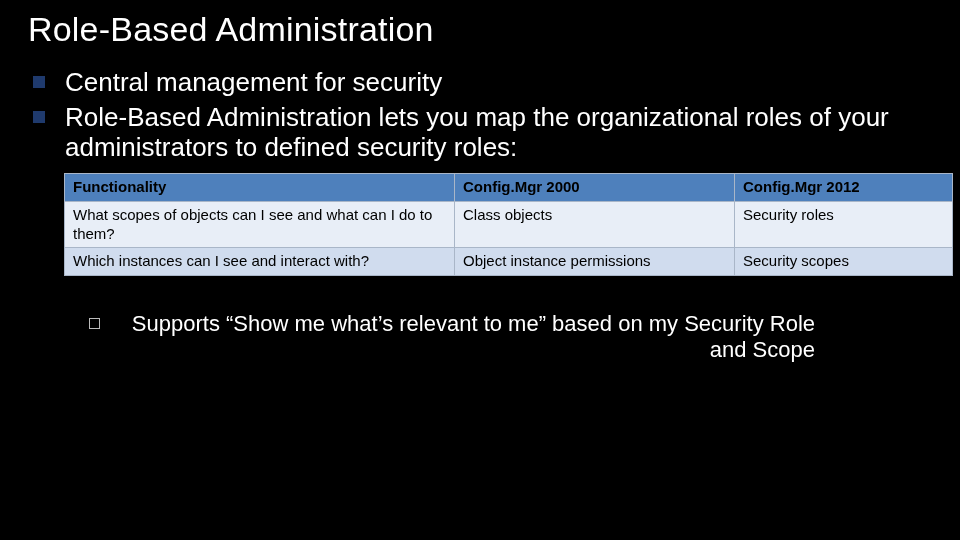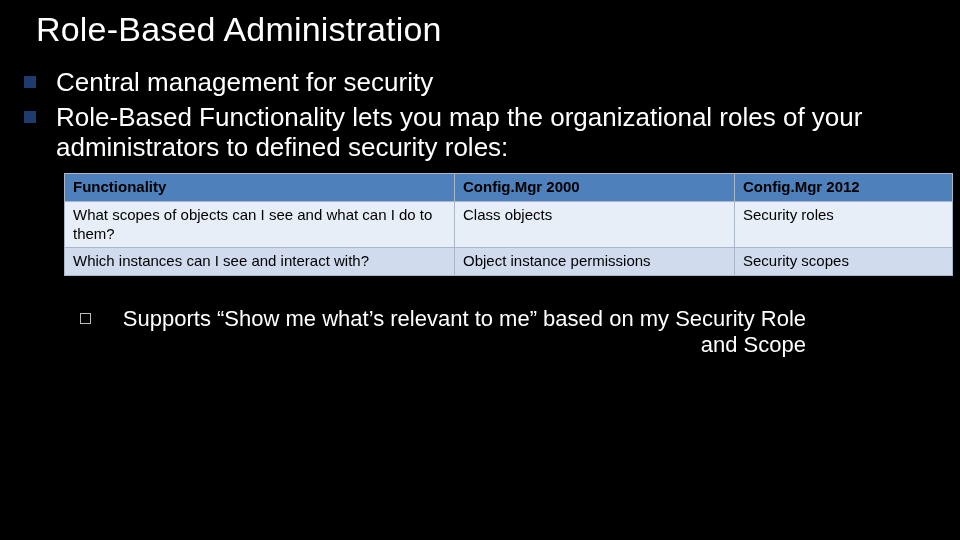--- a/index.html
+++ b/index.html
@@ -15,24 +15,24 @@
   .slide {
     width: 960px;
     height: 540px;
     box-sizing: border-box;
     padding: 10px 24px 0 24px;
   }
   .title {
     font-size: 34px;
     font-weight: 400;
     letter-spacing: 0.2px;
-    margin: 0 0 18px 12px;
+    margin: 0 0 18px 4px;
   }
   .bullets {
-    margin: 0;
+    margin: 9px;
     padding: 0;
   }
   .b1 {
     position: relative;
     padding-left: 32px;
     font-size: 26px;
     line-height: 1.18;
     font-weight: 400;
     margin-bottom: 4px;
   }
@@ -108,21 +108,21 @@
 </style>
 </head>
 <body>
 
 <div class="slide">
 
   <h1 class="title">Role-Based Administration</h1>
 
   <div class="bullets">
     <div class="b1">Central management for security</div>
-    <div class="b1">Role-Based Functionality lets you map the organizational roles of your administrators to defined security roles:</div>
+    <div class="b1">Role-Based Administration lets you map the organizational roles of your administrators to defined security roles:</div>
   </div>
 
   <div class="table-wrap">
     <table>
       <colgroup>
         <col class="c1">
           <col class="c2">
           <col class="c3">
       </colgroup>
       <thead>

